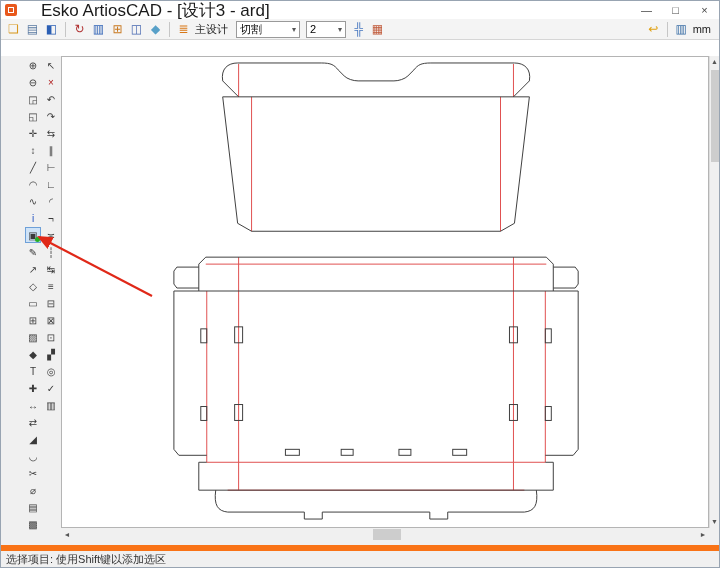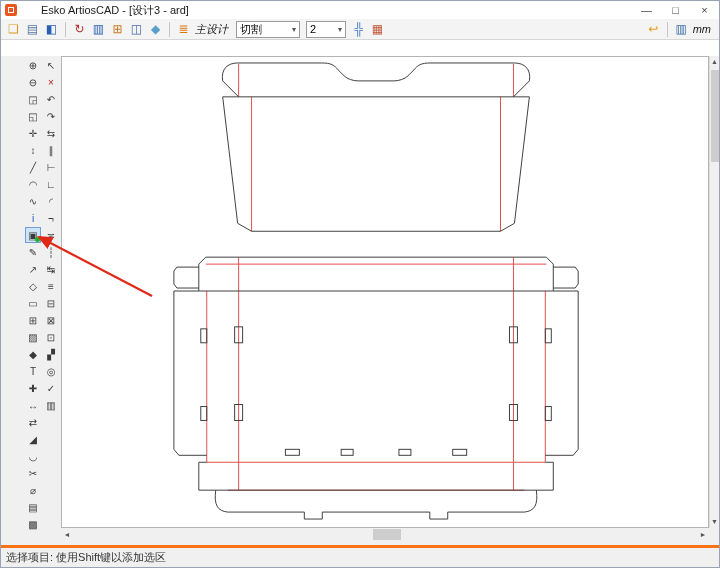--- a/index.html
+++ b/index.html
@@ -3,35 +3,35 @@
 <meta charset="utf-8">
 <style>
   html,body{margin:0;padding:0;}
   body{width:720px;height:568px;font-family:"Liberation Sans",sans-serif;font-size:11px;background:#fff;overflow:hidden;-webkit-user-select:none;user-select:none;}
   .window{position:relative;width:720px;height:568px;box-sizing:border-box;border:1px solid #98a4b2;background:#fff;overflow:hidden;}
 
   
   .titlebar{height:18px;display:flex;align-items:center;background:#ffffff;padding-left:4px;gap:5px;}
   .app-icon{width:12px;height:12px;background:#e8581c;border-radius:2px;position:relative;flex:0 0 auto;}
   .app-icon::after{content:"";position:absolute;inset:3px;border:1px solid #fff;}
-  .title{flex:1;color:#1a1a1a;font-size:11px;white-space:nowrap;overflow:hidden;padding-left:19px;}
+  .title{flex:1;color:#1a1a1a;font-size:17px;white-space:nowrap;overflow:hidden;padding-left:19px;}
   .win-controls{display:flex;height:18px;}
   .win-btn{width:29px;text-align:center;line-height:18px;font-size:11px;color:#444;}
 
   
   .menubar{height:15px;display:flex;align-items:center;background:#fff;border-bottom:1px solid #e6e6e6;padding-left:2px;}
   .menu-item{padding:0 5px;color:#1a1a1a;white-space:nowrap;}
 
   
   .toolbar{height:20px;display:flex;align-items:center;background:#f4f4f4;border-bottom:1px solid #d6d6d6;padding:0 4px;}
   .tb-left{display:flex;align-items:center;gap:2px;flex:1;min-width:0;}
   .tb-right{display:flex;align-items:center;gap:2px;}
   .tb-icon{width:17px;height:17px;line-height:17px;text-align:center;font-size:12px;flex:0 0 auto;}
   .tb-sep{width:1px;height:15px;background:#c6c6c6;margin:0 3px;flex:0 0 auto;}
-  .tb-label{margin:0 4px 0 1px;color:#1a1a1a;white-space:nowrap;font-style:italic;}
+  .tb-label{margin:0 4px 0 1px;color:#1a1a1a;white-space:nowrap;}
   .tb-combo{height:15px;background:#fff;border:1px solid #9a9a9a;display:flex;align-items:center;justify-content:space-between;padding:0 3px;width:56px;margin:0 2px;flex:0 0 auto;}
   .tb-combo b{font-size:8px;color:#555;font-weight:normal;}
   .tb-combo.sm{width:32px;}
 
   
   .workspace{position:absolute;left:0;top:55px;width:718px;height:489px;background:#f0f0f0;}
   .tool-col{position:absolute;top:1px;width:17px;display:flex;flex-direction:column;}
   .tool-col.c1{left:24px;}
   .tool-col.c2{left:42px;}
   .tool-btn{width:16px;height:16px;margin-bottom:1px;display:flex;align-items:center;justify-content:center;font-size:10px;color:#3a3a3a;background:#f0f0f0;position:relative;box-sizing:border-box;}
@@ -46,21 +46,21 @@
   .v-arrow.bottom{position:absolute;bottom:0;left:0;right:0;}
   .v-thumb{position:absolute;top:14px;left:1px;width:8px;height:92px;background:#cdcdcd;}
 
   .hscroll{position:absolute;left:60px;top:472px;width:648px;height:13px;background:#f0f0f0;display:flex;align-items:center;}
   .h-arrow{width:12px;text-align:center;font-size:7px;color:#555;flex:0 0 auto;}
   .h-track{flex:1;position:relative;height:13px;}
   .h-thumb{position:absolute;left:300px;top:1px;width:28px;height:11px;background:#cdcdcd;}
   .scroll-corner{position:absolute;left:708px;top:472px;width:10px;height:13px;background:#f0f0f0;}
 
   
-  .statusbar{position:absolute;left:0;bottom:0;width:718px;height:22px;background:#f0f0f0;border-top:3px solid #f97316;display:flex;align-items:center;padding-left:5px;box-sizing:border-box;color:#333;}
+  .statusbar{position:absolute;left:0;bottom:0;width:718px;height:22px;background:#f0f0f0;border-top:6px solid #f97316;display:flex;align-items:center;padding-left:5px;box-sizing:border-box;color:#333;}
 
   .annotation{position:absolute;left:0;top:0;width:718px;height:566px;pointer-events:none;z-index:60;}
 </style>
 </head>
 <body>
 
 <div class="window">
 
   <div class="titlebar">
     <div class="app-icon"></div>

